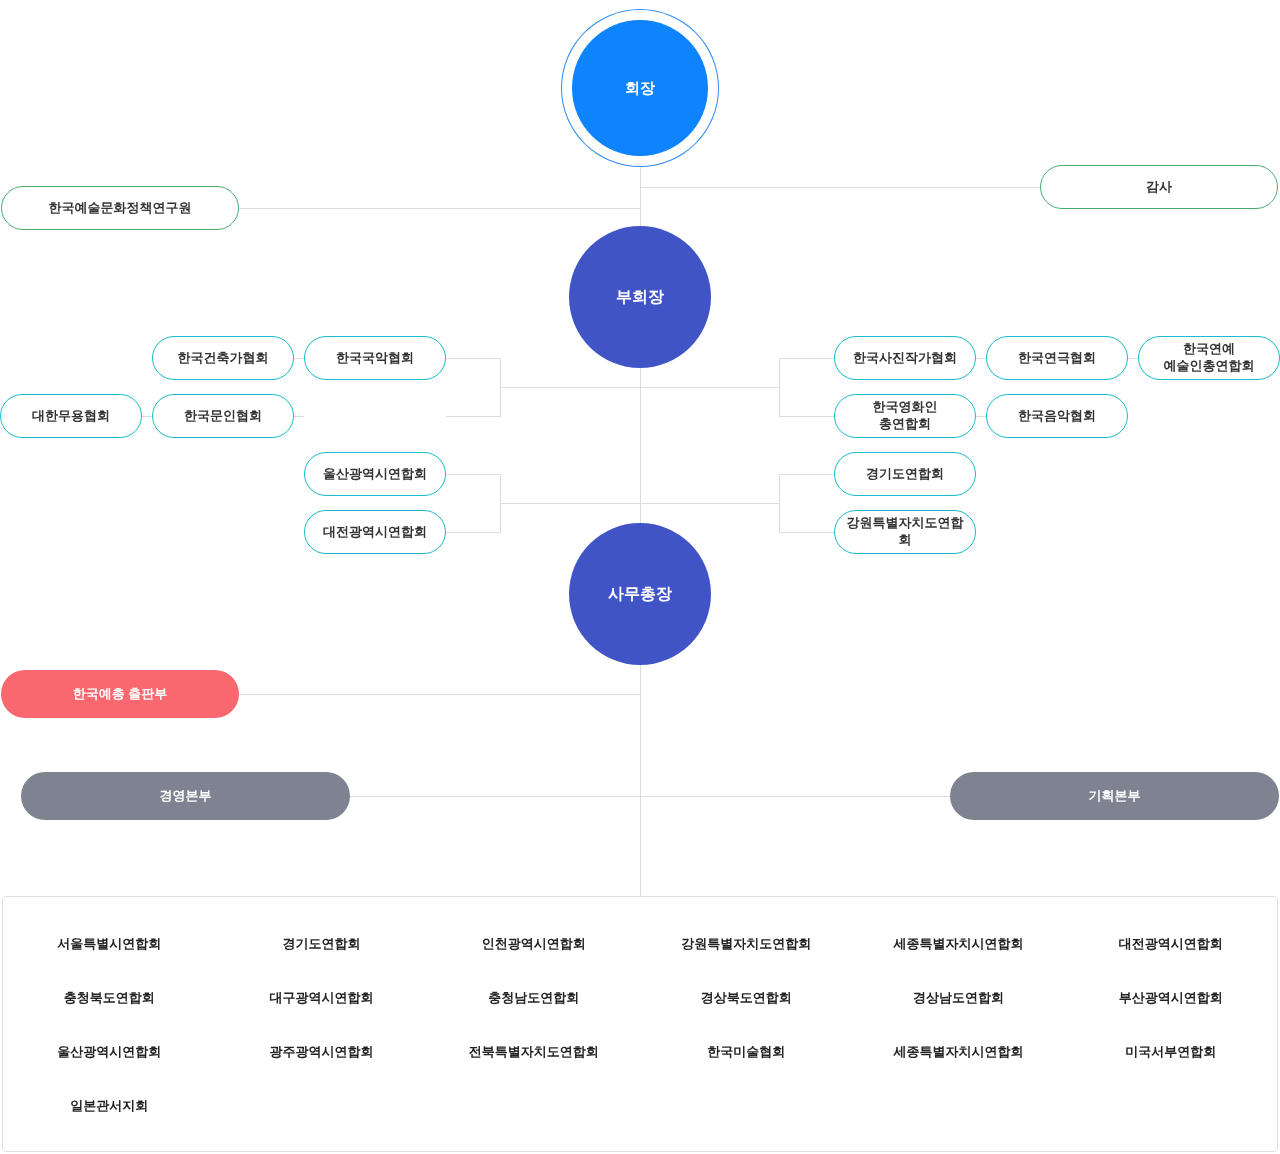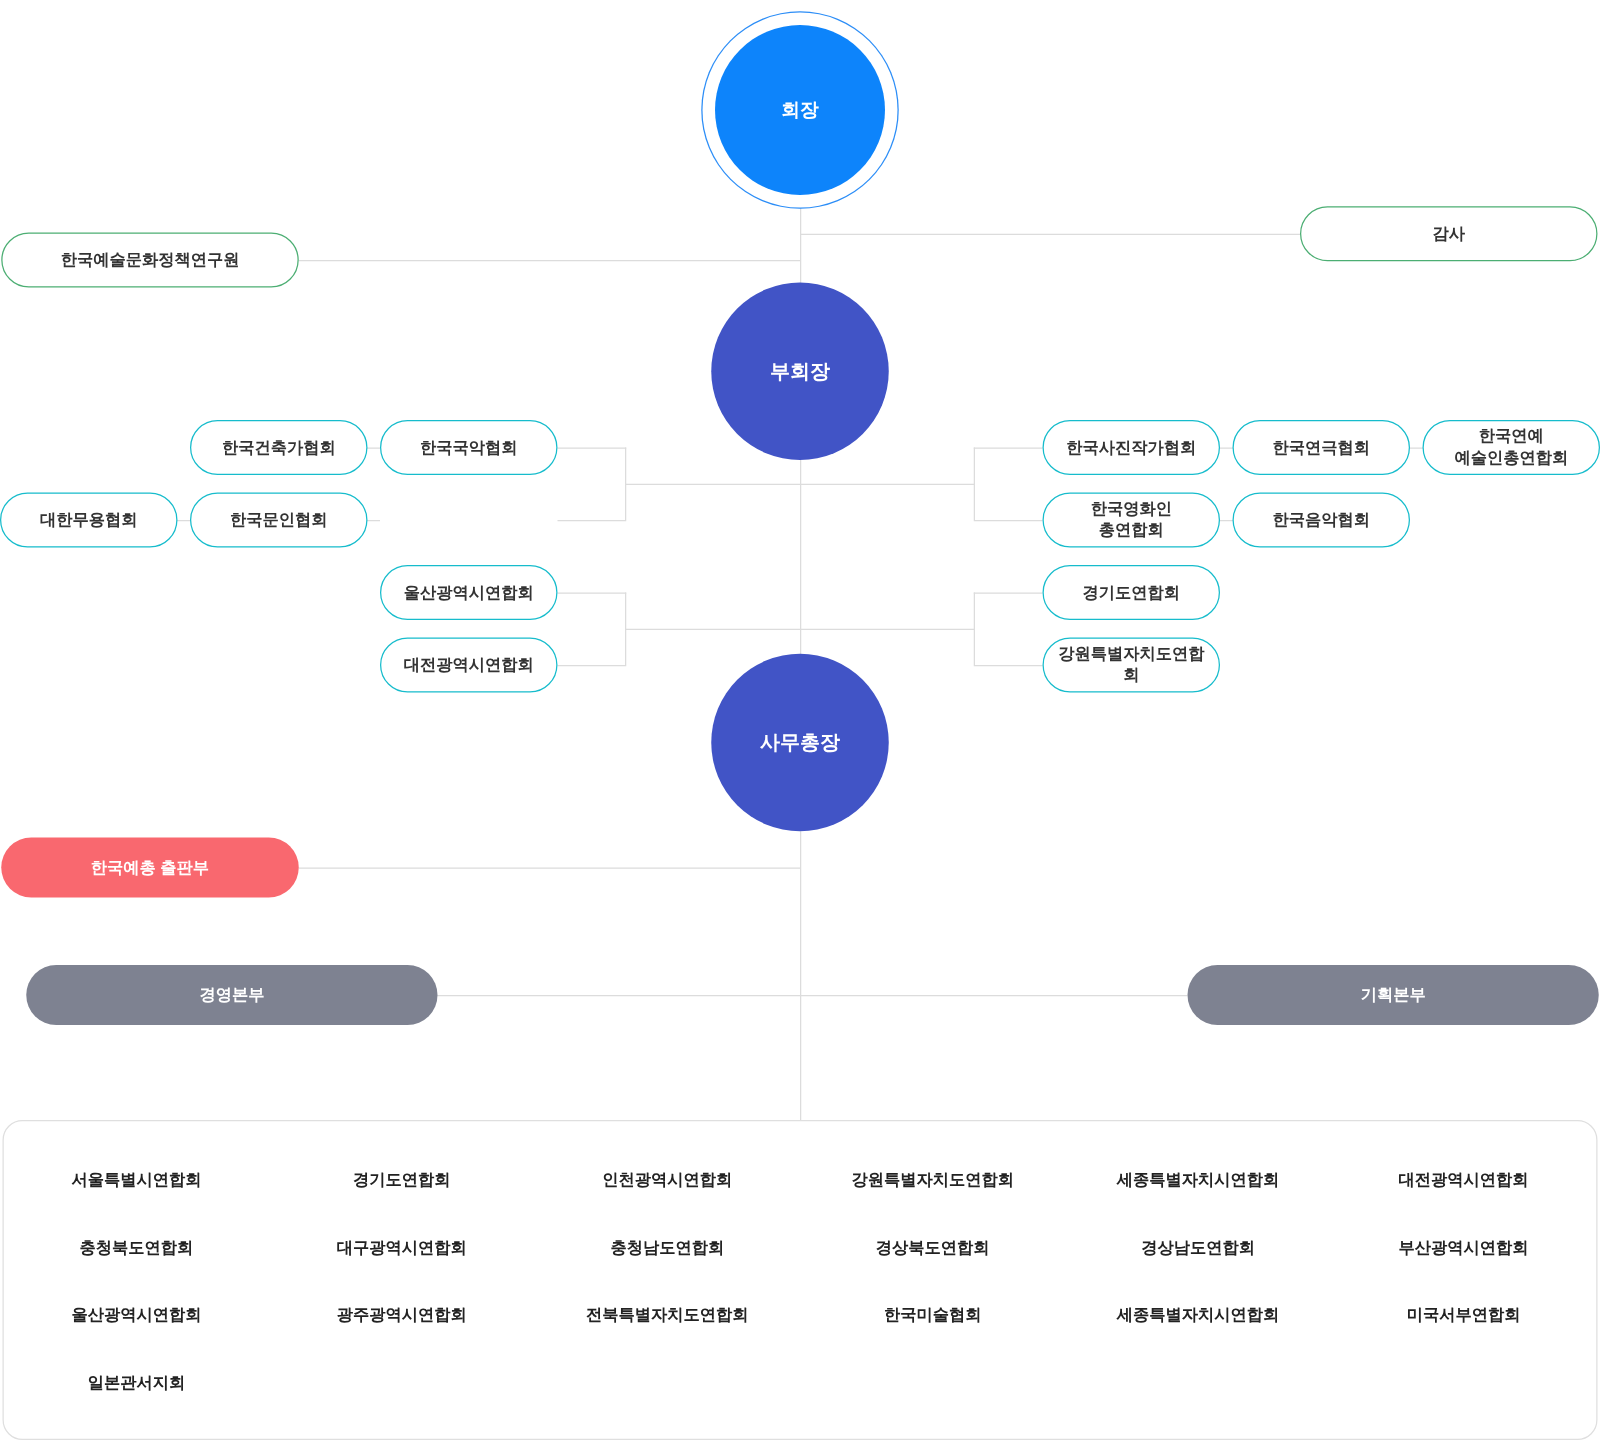--- a/index.html
+++ b/index.html
@@ -107,21 +107,21 @@
   }
 
   
   #branch-box {
     position: absolute;
     left: 2px;
     top: 896px;
     width: 1276px;
     height: 256px;
     border: 1px solid #dfdfdf;
-    border-radius: 16px;
+    border-radius: 4px;
     background: #ffffff;
     z-index: 4;
   }
   #branch-grid {
     display: grid;
     grid-template-columns: repeat(6, 1fr);
     grid-auto-rows: 54px;
     padding: 20px 0 0 0;
     width: 100%;
   }

